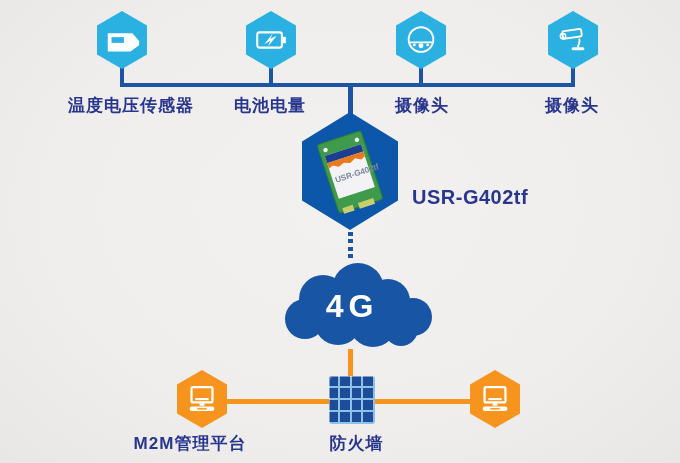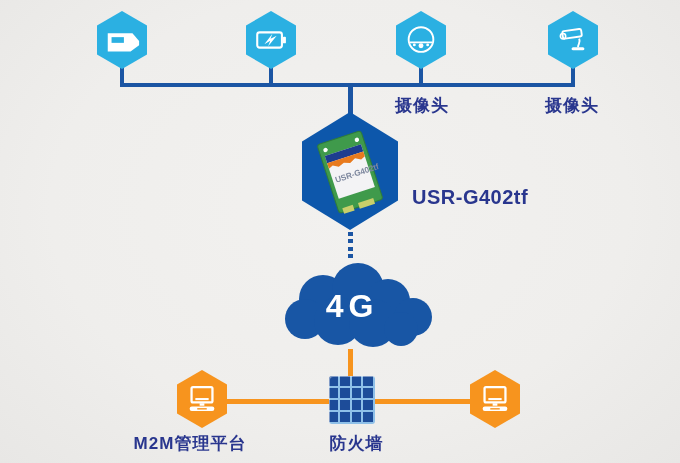--- a/index.html
+++ b/index.html
@@ -111,20 +111,22 @@
     <svg class="icon" width="38" height="38" viewBox="0 0 40 40">
       <g fill="none" stroke="#ffffff" stroke-width="2">
         <rect x="9" y="9.5" width="20" height="8" rx="2" transform="rotate(-8 19 13.5)"></rect>
         <circle cx="9.5" cy="16" r="2.8" stroke-width="1.7"></circle>
         <path d="M26.5 18.5 c1.8 4.5 -1.2 5.5 -1.2 9"></path>
       </g>
       <rect x="18.5" y="27.5" width="13.5" height="3.4" rx="1.7" fill="#ffffff"></rect>
     </svg>
   </div>
 
+  <div class="lbl row1 l1">温度电压传感器</div>
+  <div class="lbl row1 l2">电池电量</div>
   <div class="lbl row1 l3">摄像头</div>
   <div class="lbl row1 l4">摄像头</div>
 
   <div class="hex hex-gw hexgw">
     <svg class="icon" width="96" height="118" viewBox="0 0 96 118">
       <g transform="rotate(-18 48 60)">
         <rect x="25" y="24" width="46" height="72" rx="3" fill="#3f9a4b" stroke="#2f7c3b" stroke-width="1"></rect>
         <circle cx="31.5" cy="31.5" r="2.2" fill="#ffffff"></circle>
         <circle cx="64.5" cy="31.5" r="2.2" fill="#ffffff"></circle>
         <rect x="29" y="37" width="38" height="45" fill="#f3f3f5"></rect>

